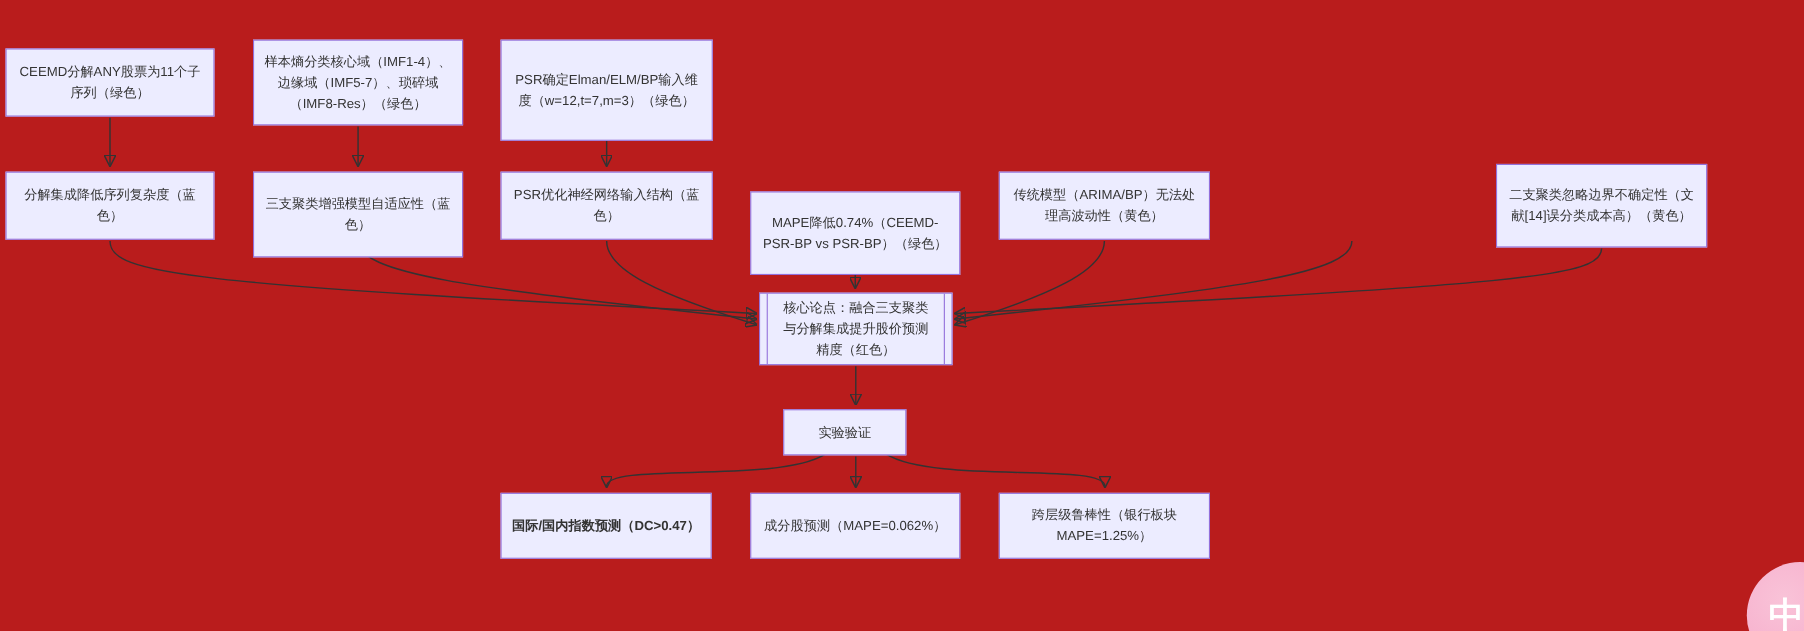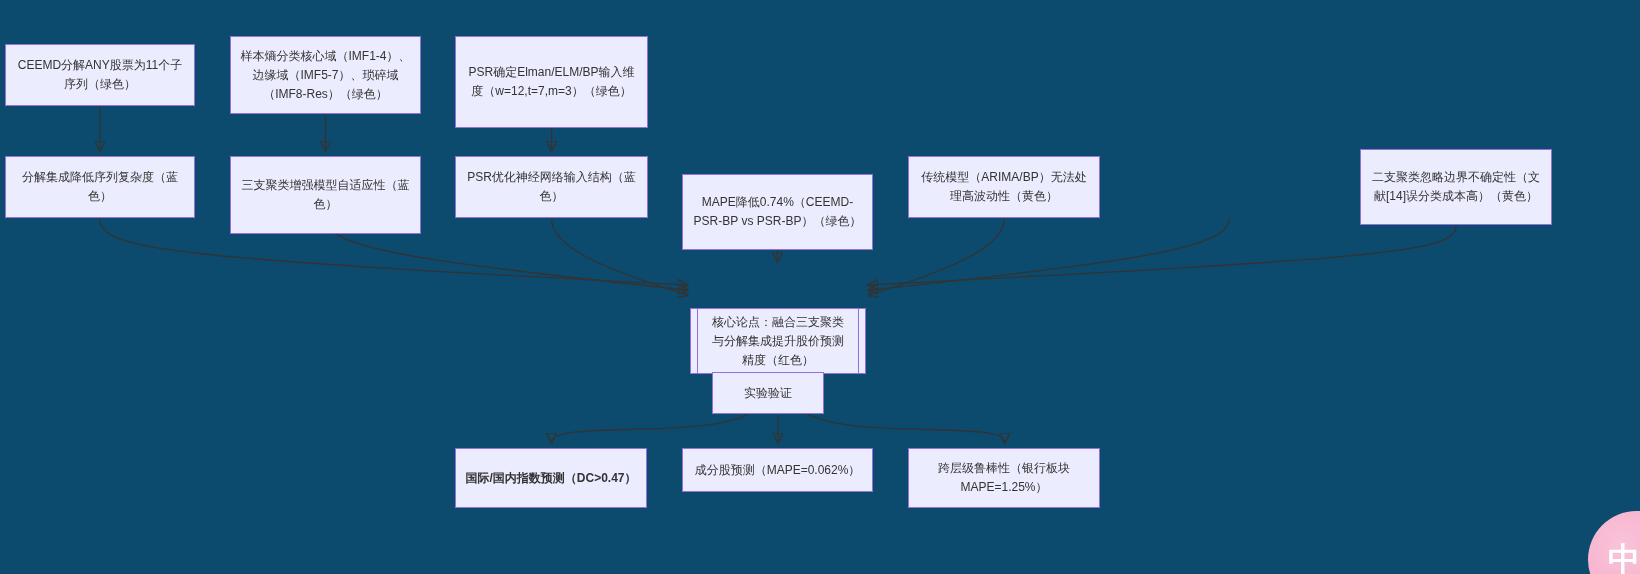--- a/index.html
+++ b/index.html
@@ -1,21 +1,21 @@
 <!DOCTYPE html>
 <html><head>
 <meta charset="utf-8">
 <style>
   * { margin: 0; padding: 0; box-sizing: border-box; }
   html, body { background: #ffffff; }
   .canvas {
     position: relative;
     width: 1640px;
     height: 574px;
-    background: #0c4a6e;
+    background: #b91c1c;
     overflow: hidden;
     font-family: "Liberation Sans", "DejaVu Sans", sans-serif;
   }
   .edges {
     position: absolute;
     left: 0; top: 0;
     width: 1640px; height: 574px;
     pointer-events: none;
   }
   .edges path { stroke: #333333; stroke-width: 1.3; fill: none; }
@@ -25,21 +25,21 @@
     align-items: center;
     justify-content: center;
     text-align: center;
     background: #ECECFF;
     border: 1px solid #9370DB;
     color: #333333;
     font-size: 12px;
     line-height: 19px;
     padding: 4px 9px;
   }
-  .subroutine { padding: 20px 16px; margin-top: 42px; }
+  .subroutine { padding: 20px 16px; }
   .subroutine::before, .subroutine::after {
     content: "";
     position: absolute;
     top: 0; bottom: 0;
     width: 1px;
     background: #9370DB;
   }
   .subroutine::before { left: 6px; }
   .subroutine::after  { right: 6px; }
 
@@ -49,21 +49,21 @@
   .n-d { left: 5px;    top: 156px; width: 190px; height: 62px; }
   .n-e { left: 230px;  top: 156px; width: 191px; height: 78px; }
   .n-f { left: 455px;  top: 156px; width: 193px; height: 62px; }
   .n-g { left: 682px;  top: 149px; width: 191px; height: 76px; margin-top: 25px; }
   .n-h { left: 908px;  top: 156px; width: 192px; height: 62px; }
   .n-i { left: 1133px; top: 156px; width: 192px; height: 62px; }
   .n-j { left: 1360px; top: 149px; width: 192px; height: 76px; }
   .n-k { left: 690px;  top: 266px; width: 176px; height: 66px; }
   .n-l { left: 712px;  top: 372px; width: 112px;  height: 42px; }
   .n-m { left: 455px;  top: 448px; width: 192px; height: 60px; font-weight: bold; }
-  .n-n { left: 682px;  top: 448px; width: 191px; height: 44px; }
+  .n-n { left: 682px;  top: 448px; width: 191px; height: 60px; }
   .n-o { left: 908px;  top: 448px; width: 192px; height: 60px; }
 
   .translate-btn {
     position: absolute;
     left: 1588px; top: 511px;
     width: 97px; height: 97px;
     border-radius: 50%;
     background: radial-gradient(circle at 35% 35%, #f9c3d8, #f5a6c7);
     display: flex;
     align-items: center;

